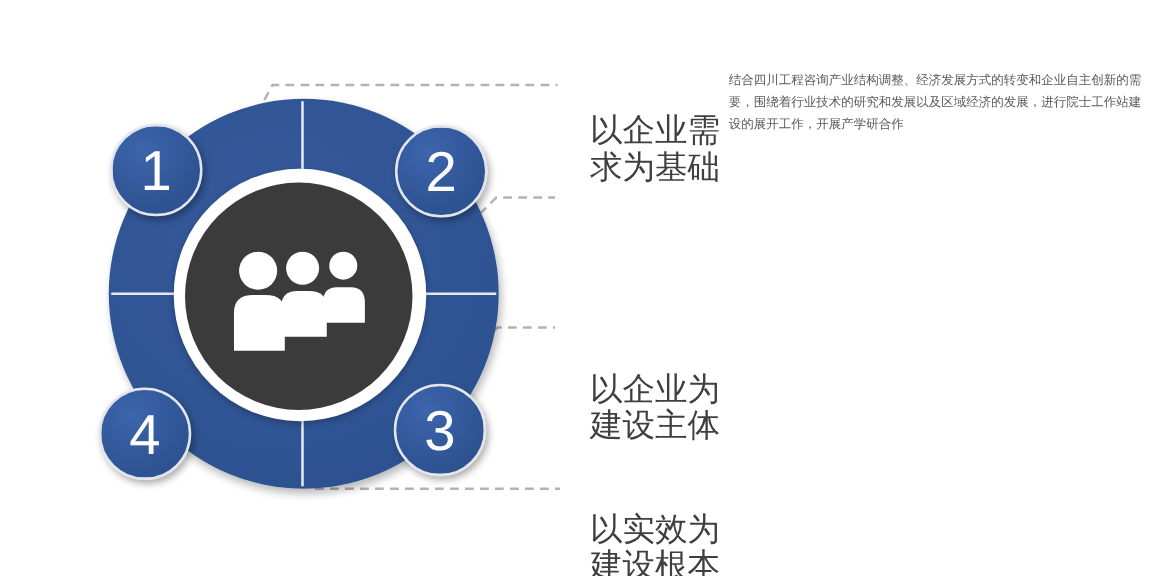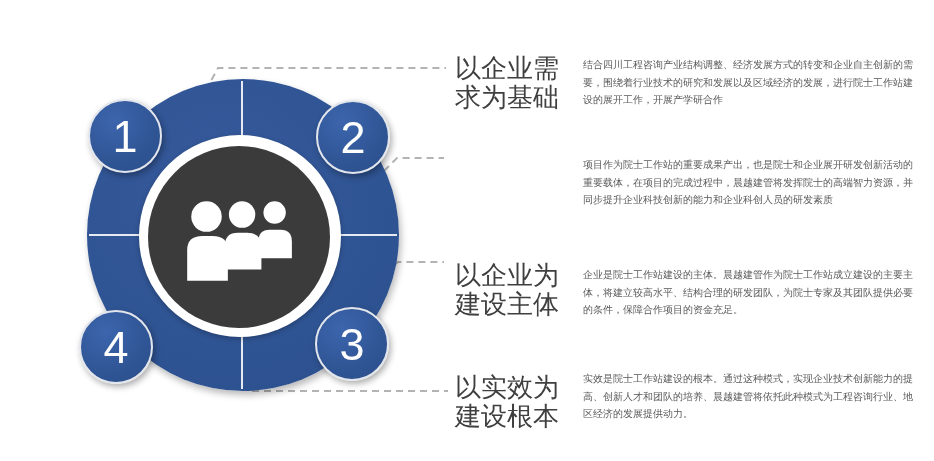--- a/index.html
+++ b/index.html
@@ -34,23 +34,24 @@
   }
   .badge-1{left:88px;top:99px;}
   .badge-2{left:316px;top:100px;}
   .badge-3{left:315px;top:307px;}
   .badge-4{left:79px;top:310px;}
 
   .connector-layer{position:absolute;left:0;top:0;width:934px;height:461px;pointer-events:none;}
 
   
   .section-title{
-    position:absolute;left:455px;width:118px;
+    position:absolute;left:472px;width:118px;
     font-size:26px;line-height:29px;color:#3f3f3f;
     word-break:break-all;
+    margin-top:36px;
   }
   .section-body{
     position:absolute;left:583px;width:334px;
     font-size:10px;line-height:17.5px;color:#595959;
     word-break:break-all;
   }
   .t1{top:54px;}  .p1{top:56px;}
   .t2{top:156px;} .p2{top:156px;}
   .t3{top:261px;} .p3{top:266px;}
   .t4{top:373px;} .p4{top:370px;}
@@ -96,21 +97,18 @@
   <div class="badge badge-3">
     <span>3</span>
   </div>
   <div class="badge badge-4">
     <span>4</span>
   </div>
 
   <div class="section-title t1">以企业需求为基础</div>
   <div class="section-body  p1">结合四川工程咨询产业结构调整、经济发展方式的转变和企业自主创新的需要，围绕着行业技术的研究和发展以及区域经济的发展，进行院士工作站建设的展开工作，开展产学研合作</div>
 
-  <div class="section-body  p2">项目作为院士工作站的重要成果产出，也是院士和企业展开研发创新活动的重要载体，在项目的完成过程中，晨越建管将发挥院士的高端智力资源，并同步提升企业科技创新的能力和企业科创人员的研发素质</div>
 
   <div class="section-title t3">以企业为建设主体</div>
-  <div class="section-body  p3">企业是院士工作站建设的主体。晨越建管作为院士工作站成立建设的主要主体，将建立较高水平、结构合理的研发团队，为院士专家及其团队提供必要的条件，保障合作项目的资金充足。</div>
 
   <div class="section-title t4">以实效为建设根本</div>
-  <div class="section-body  p4">实效是院士工作站建设的根本。通过这种模式，实现企业技术创新能力的提高、创新人才和团队的培养、晨越建管将依托此种模式为工程咨询行业、地区经济的发展提供动力。</div>
 
 </div>
 
 </body></html>

